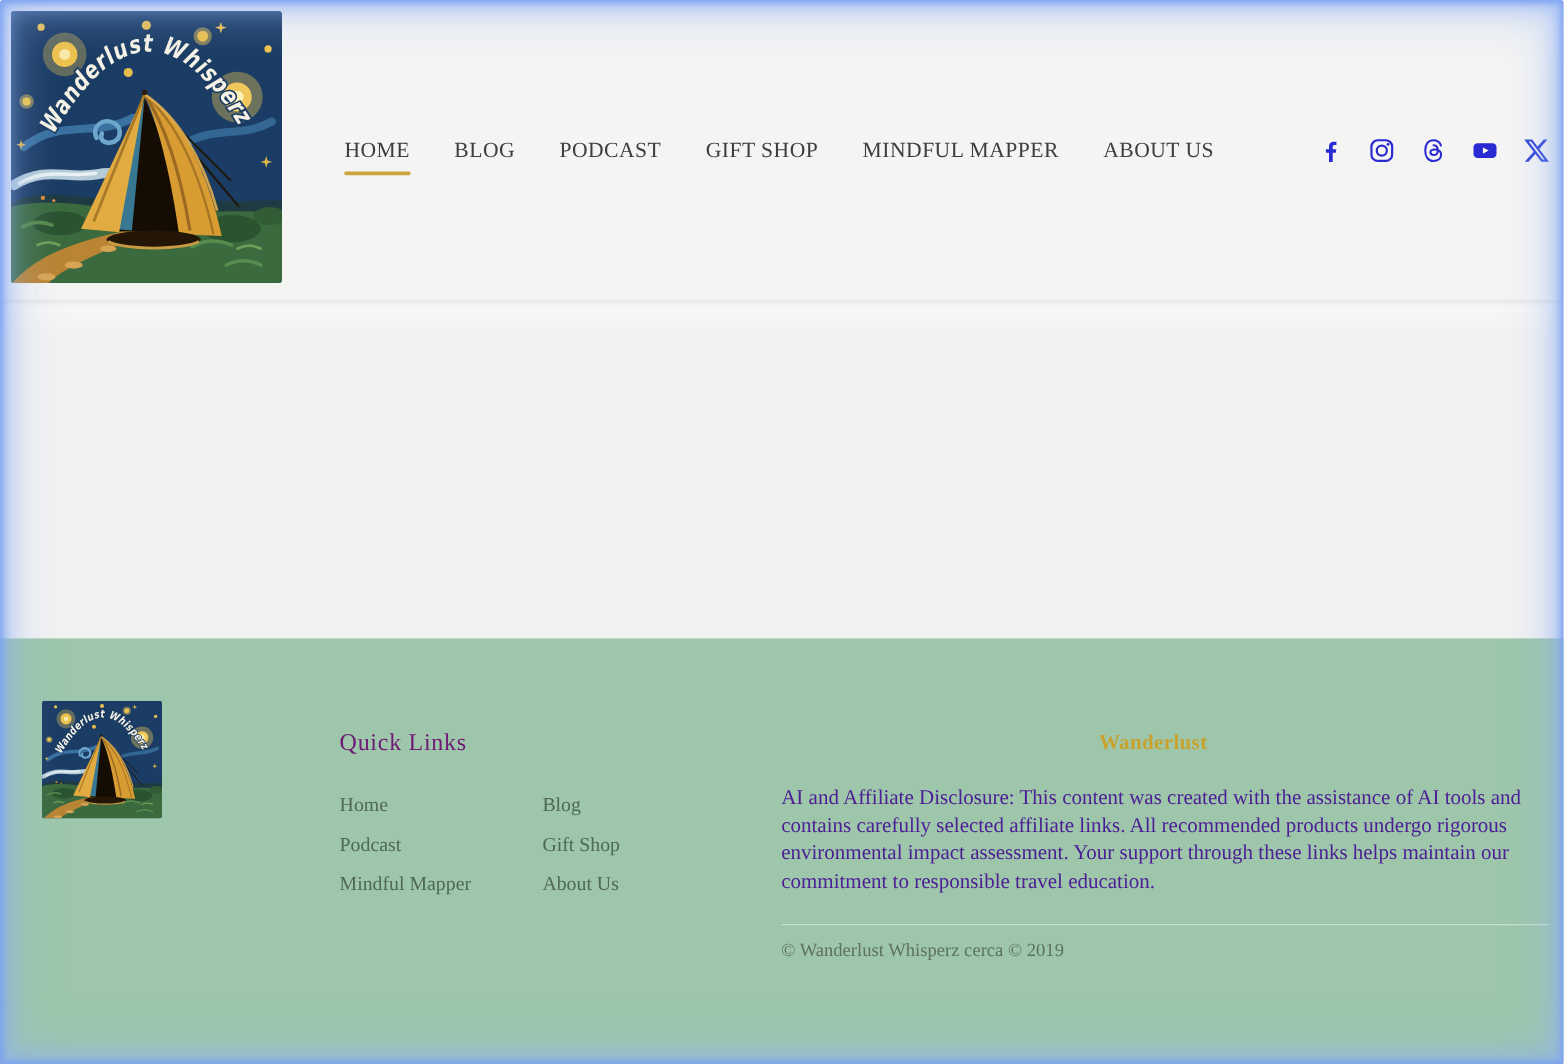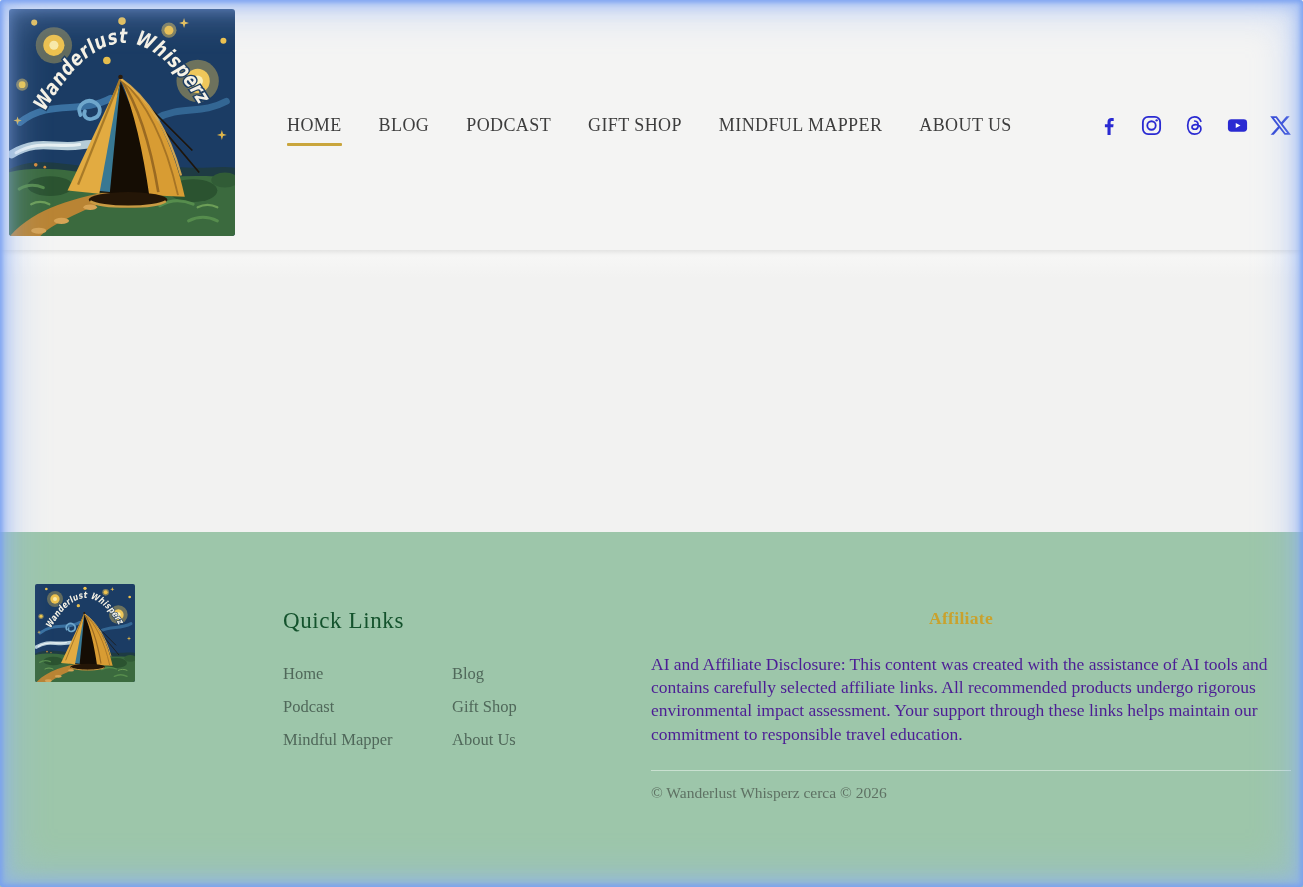--- a/index.html
+++ b/index.html
@@ -55,21 +55,21 @@
   .site-footer{
     position:absolute;top:532px;left:0;right:0;bottom:0;
     background:#9dc6aa;
   }
   .footer-logo{
     position:absolute;left:35px;top:52px;width:100px;height:98px;display:block;
     border-radius:2px;overflow:hidden;cursor:pointer;
   }
   .quick-links{position:absolute;left:283px;top:76px;}
   .ql-heading{
-    margin:0 0 30px;font-size:23px;font-weight:normal;color:#14532d;
+    margin:0 0 30px;font-size:20px;font-weight:normal;color:#701a75;
     letter-spacing:.6px;
   }
   .ql-columns{display:flex;}
   .ql-col{display:flex;flex-direction:column;gap:13px;width:169px;}
   .ql-link{
     font-size:16.5px;color:#50685a;text-decoration:none;cursor:pointer;line-height:20px;
   }
   .disclosure{position:absolute;left:651px;top:76px;width:620px;}
   .d-heading{
     margin:0 0 24px;text-align:center;font-size:17.5px;font-weight:bold;
@@ -216,20 +216,20 @@
       </div>
       <div class="ql-col">
         <a class="ql-link">Blog</a>
         <a class="ql-link">Gift Shop</a>
         <a class="ql-link">About Us</a>
       </div>
     </div>
   </div>
 
   <div class="disclosure">
-    <h3 class="d-heading">Affiliate</h3>
+    <h3 class="d-heading">Wanderlust</h3>
     <p class="d-text">AI and Affiliate Disclosure: This content was created with the assistance of AI tools and contains carefully selected affiliate links. All recommended products undergo rigorous environmental impact assessment. Your support through these links helps maintain our commitment to responsible travel education.</p>
     <hr class="d-divider">
-    <div class="copyright">© Wanderlust Whisperz cerca © 2026</div>
+    <div class="copyright">© Wanderlust Whisperz cerca © 2019</div>
   </div>
 </div>
 
 <div class="page-glow"></div>
 
 </body></html>

